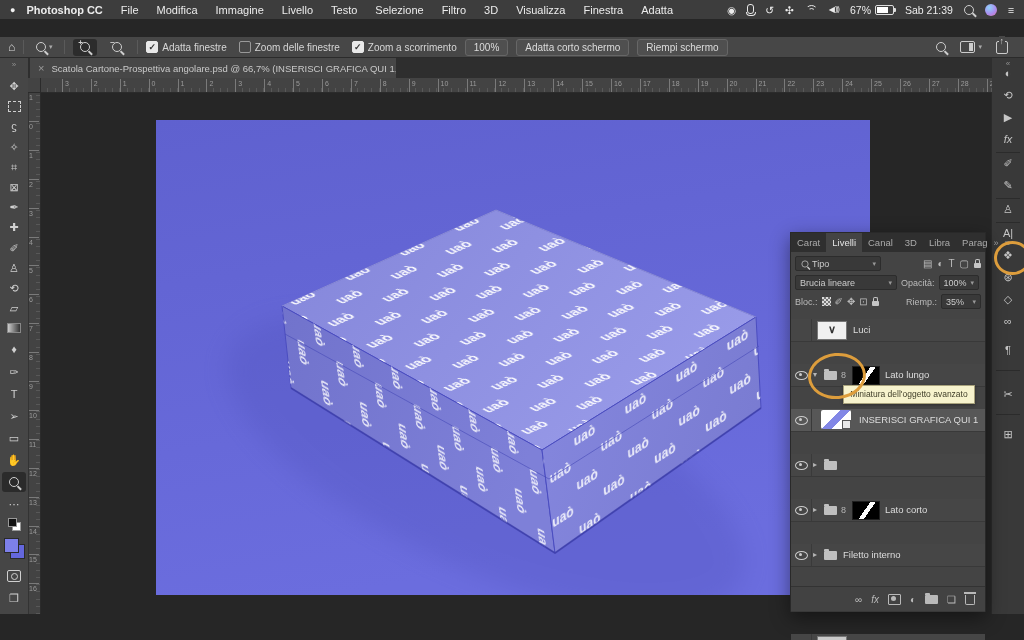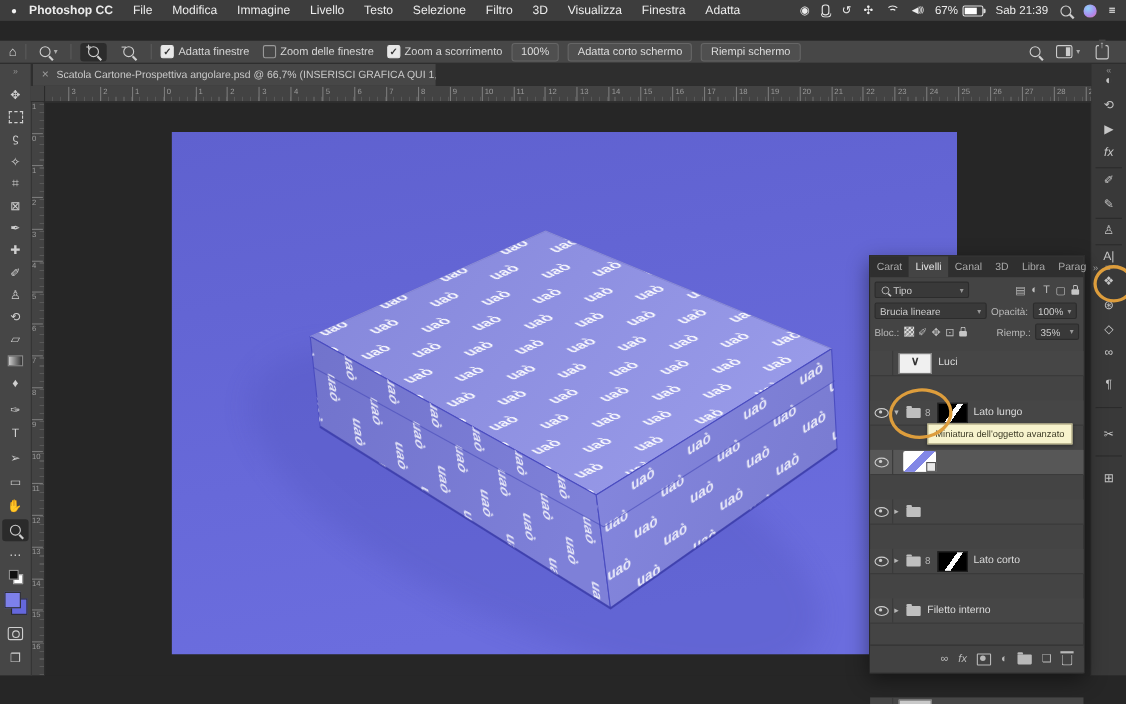--- a/index.html
+++ b/index.html
@@ -494,20 +494,21 @@
           <div class="fold" style="left: 33px;"></div>
           <div class="link8" style="left: 50px;">8</div>
           <div class="lmask black-diagonal" style="left: 61px;"></div>
           <div class="lname" style="left: 94px;">Lato lungo</div>
         </div>
         <div class="lrow sel" style="top: 44px;">
           <div class="eyecell">
             <div class="eye"></div>
           </div>
           <div class="sothumb" style="left: 30px;"></div>
+          <div class="lname" style="left: 68px;">INSERISCI GRAFICA QUI 1</div>
         </div>
         <div class="lrow" style="top: 66px;">
           <div class="eyecell">
             <div class="eye"></div>
           </div>
           <div class="chev" style="left: 22px;">▸</div>
           <div class="fold" style="left: 33px;"></div>
         </div>
         <div class="lrow" style="top: 88px;">
           <div class="eyecell">

